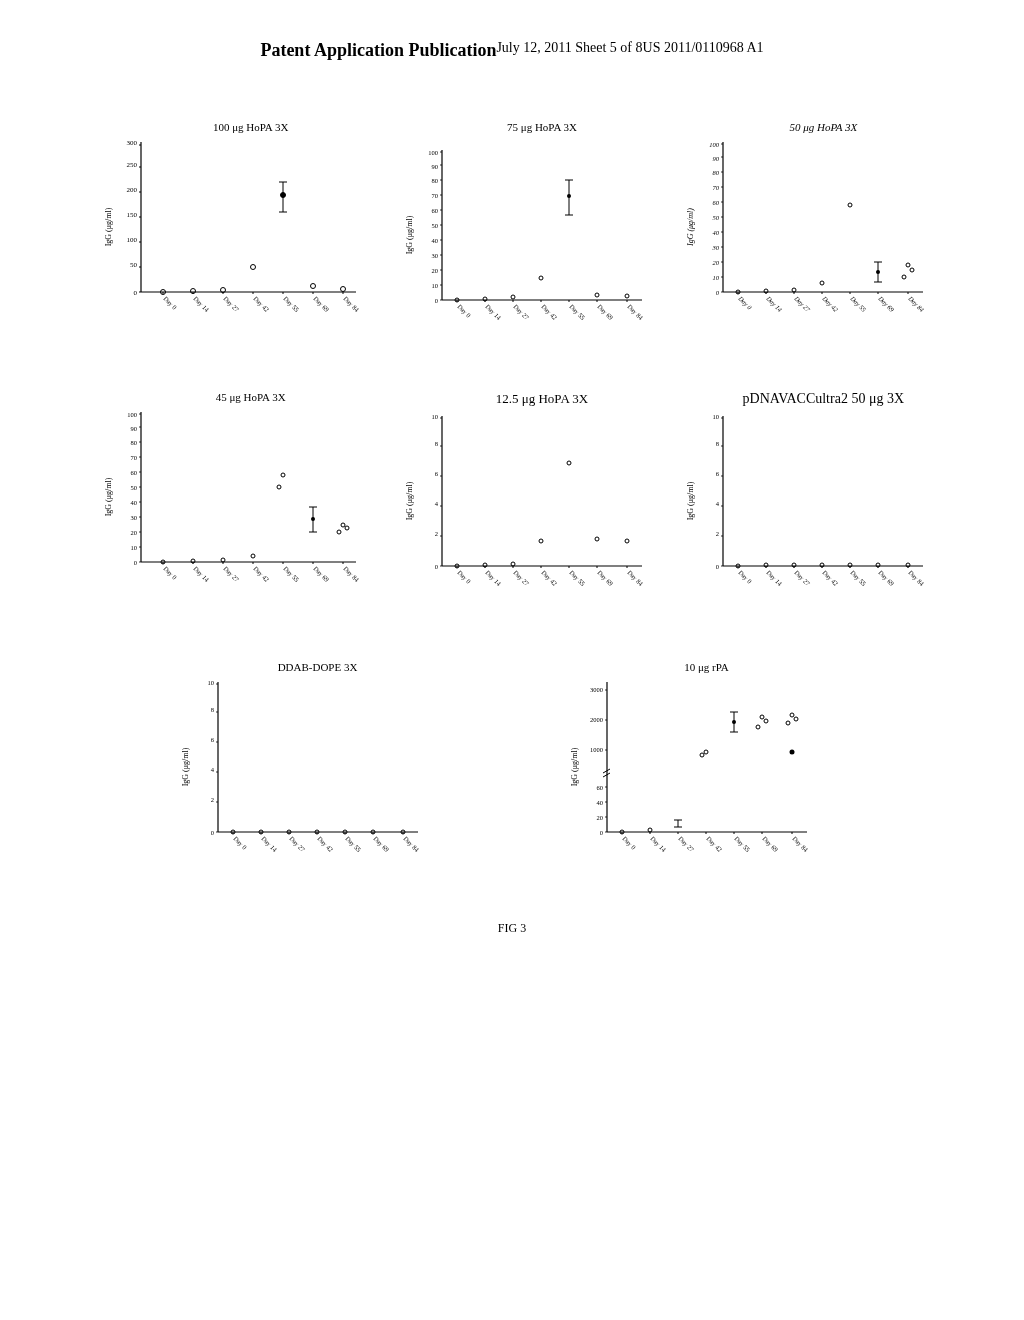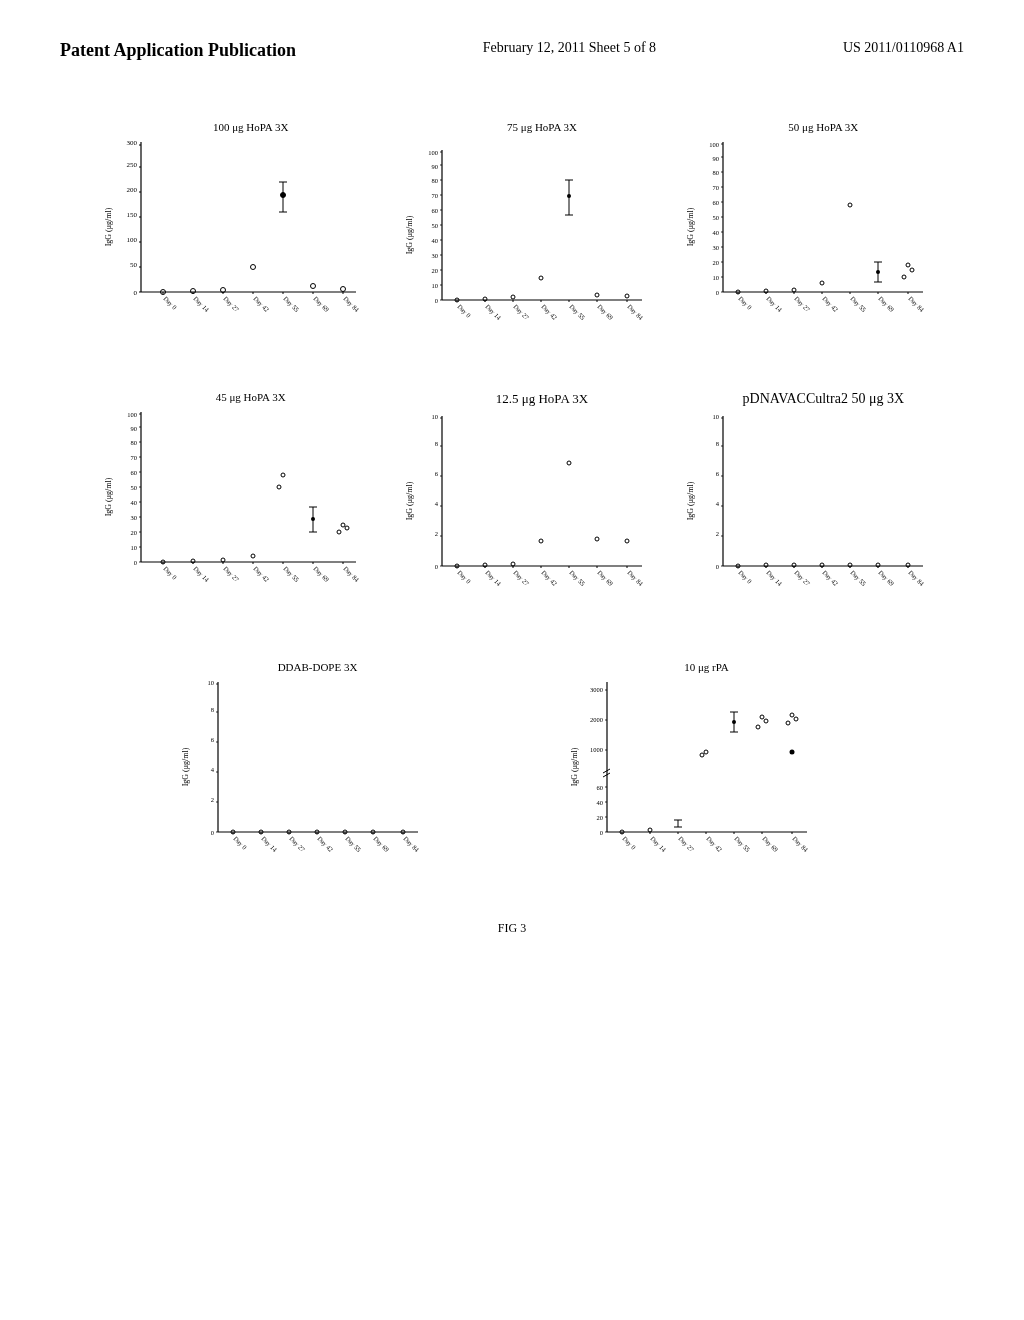--- a/index.html
+++ b/index.html
@@ -13,21 +13,21 @@
 
     .page {
       width: 1024px;
       min-height: 1320px;
       background: #fff;
       padding: 40px 60px;
     }
 
     .header {
       display: flex;
-      justify-content: space-between;
+      justify-content: center;
       align-items: flex-start;
       margin-bottom: 10px;
       border-bottom: none;
     }
 
     .header-left {
       font-size: 18px;
       font-weight: bold;
       font-family: 'Times New Roman', Times, serif;
     }
@@ -61,21 +61,21 @@
       font-weight: normal;
     }
   </style>
 </head>
 <body>
 
 <div class="page">
 
   <div class="header">
     <div class="header-left">Patent Application Publication</div>
-    <div class="header-center">February 12, 2011   Sheet 5 of 8</div>
+    <div class="header-center">July 12, 2011   Sheet 5 of 8</div>
     <div class="header-right">US 2011/0110968 A1</div>
   </div>
 
   <div class="figures-container">
 
     <div class="figure-row" style="margin-bottom: 50px; align-items: center;">
 
       <div style="position:relative; width:300px; height:220px; margin-left:40px;">
         <div style="text-align:center; font-size:11px; margin-bottom:4px;">100 μg HoPA 3X</div>
         <svg viewBox="0 0 260 180" style="width:260px; height:180px;">
@@ -184,21 +184,21 @@
 
           <line x1="167" y1="35" x2="167" y2="70" stroke="#000" stroke-width="1"></line>
           <line x1="163" y1="35" x2="171" y2="35" stroke="#000" stroke-width="1"></line>
           <line x1="163" y1="70" x2="171" y2="70" stroke="#000" stroke-width="1"></line>
           <circle cx="167" cy="51" r="2" fill="#000"></circle>
           <circle cx="195" cy="150" r="2" fill="none" stroke="#000" stroke-width="1"></circle>
           <circle cx="225" cy="151" r="2" fill="none" stroke="#000" stroke-width="1"></circle>
         </svg>
       </div>
 
-      <div style="position:relative; width:280px; height:220px;">
+      <div style="position:relative; width:280px; height:220px;font-style:italic;">
         <div style="text-align:center; font-size:11px; margin-bottom:4px;">50 μg HoPA 3X</div>
         <svg viewBox="0 0 250 180" style="width:250px; height:180px;">
           <line x1="40" y1="5" x2="40" y2="155" stroke="#000" stroke-width="1.2"></line>
           <line x1="40" y1="155" x2="240" y2="155" stroke="#000" stroke-width="1.2"></line>
           <text x="36" y="158" font-size="6.5" text-anchor="end" font-family="Times New Roman">0</text>
           <text x="36" y="143" font-size="6.5" text-anchor="end" font-family="Times New Roman">10</text>
           <text x="36" y="128" font-size="6.5" text-anchor="end" font-family="Times New Roman">20</text>
           <text x="36" y="113" font-size="6.5" text-anchor="end" font-family="Times New Roman">30</text>
           <text x="36" y="98" font-size="6.5" text-anchor="end" font-family="Times New Roman">40</text>
           <text x="36" y="83" font-size="6.5" text-anchor="end" font-family="Times New Roman">50</text>

